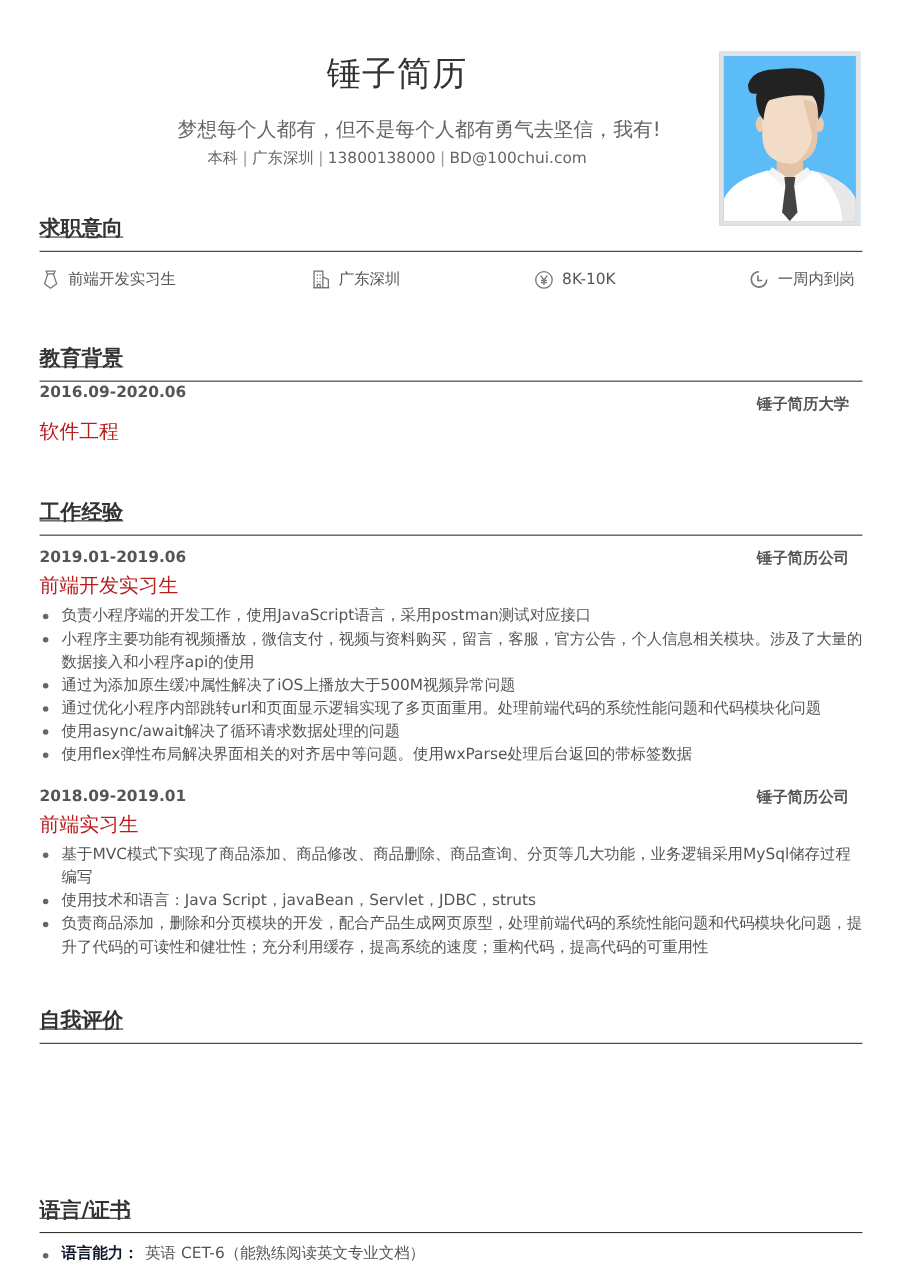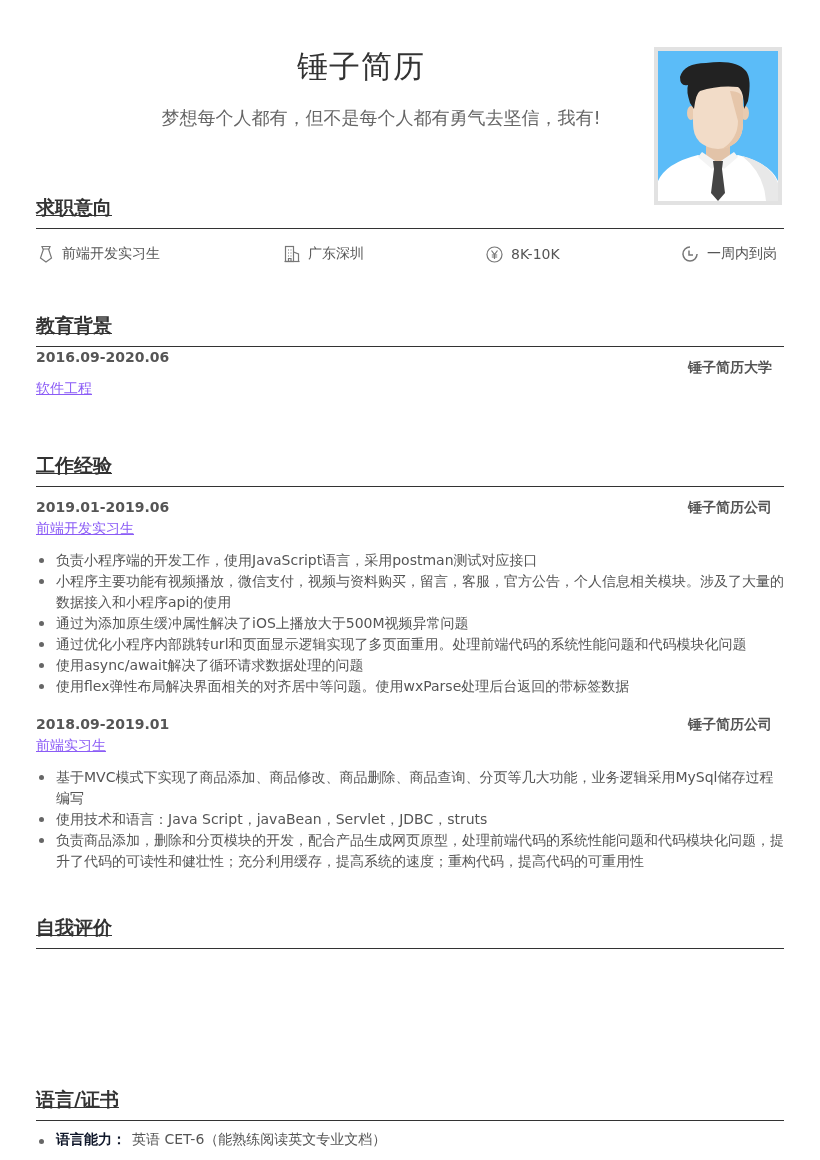--- a/index.html
+++ b/index.html
@@ -19,39 +19,42 @@
 
     
     .section-title { position: absolute; left: 36px; font-size: 19px; font-weight: bold; color: #333333; text-decoration: underline; }
     .section-rule { position: absolute; left: 36px; width: 748px; height: 1px; background: #333333; }
 
     .intent-item { position: absolute; top: 244px; height: 20px; display: flex; align-items: center; font-size: 14px; color: #555555; }
     .intent-item svg { margin-right: 8px; }
 
     .row-date { position: absolute; left: 36px; font-size: 14px; font-weight: bold; color: #555555; }
     .row-org { position: absolute; right: 48px; font-size: 14px; font-weight: bold; color: #555555; text-align: right; }
-    .row-role { position: absolute; left: 36px; font-size: 14px; color: #8b5cf6; text-decoration: underline; }
+    .row-role { position: absolute; left: 36px; font-size: 18px; color: #b91c1c; }
 
     .bullets { position: absolute; left: 36px; width: 748px; list-style: none; font-size: 14px; color: #555555; line-height: 21px; }
     .bullets li { position: relative; padding-left: 20px; }
     .bullets li::before { content: ""; position: absolute; left: 3px; top: 8px; width: 5px; height: 5px; border-radius: 50%; background: #666666; }
 
     .plain-lines { position: absolute; left: 36px; width: 748px; font-size: 14px; color: #555555; line-height: 21px; }
 
     .lang-line { position: absolute; left: 36px; top: 1131px; font-size: 14px; color: #555555; padding-left: 20px; }
     .lang-line::before { content: ""; position: absolute; left: 3px; top: 8px; width: 5px; height: 5px; border-radius: 50%; background: #666666; }
     .lang-line b { color: #0f172a; margin-right: 6px; text-align: center; }
   </style>
 </head>
 <body>
 
 <div class="page">
 
   <div class="header-name">锤子简历</div>
   <div class="header-motto">梦想每个人都有，但不是每个人都有勇气去坚信，我有!</div>
+  <div class="header-contact">
+    <span>本科</span><span class="sep">|</span><span>广东深圳</span><span class="sep">|</span><span>13800138000</span><span class="sep">|</span><span>BD@100chui.com</span>
+  </div>
 
   <div class="photo">
     <svg width="120" height="150" viewBox="0 0 120 150">
       <rect width="120" height="150" fill="#5bbcf8"></rect>
 
       <path d="M0 130 Q8 112 40 104 L60 110 L80 104 Q112 112 120 130 L120 150 L0 150 Z" fill="#ffffff"></path>
       <path d="M84 105 Q112 112 120 132 L120 150 L108 150 Q106 122 84 105 Z" fill="#e8e8e8"></path>
 
       <path d="M48 90 L72 90 L72 106 L60 112 L48 106 Z" fill="#e2c3a8"></path>
 

